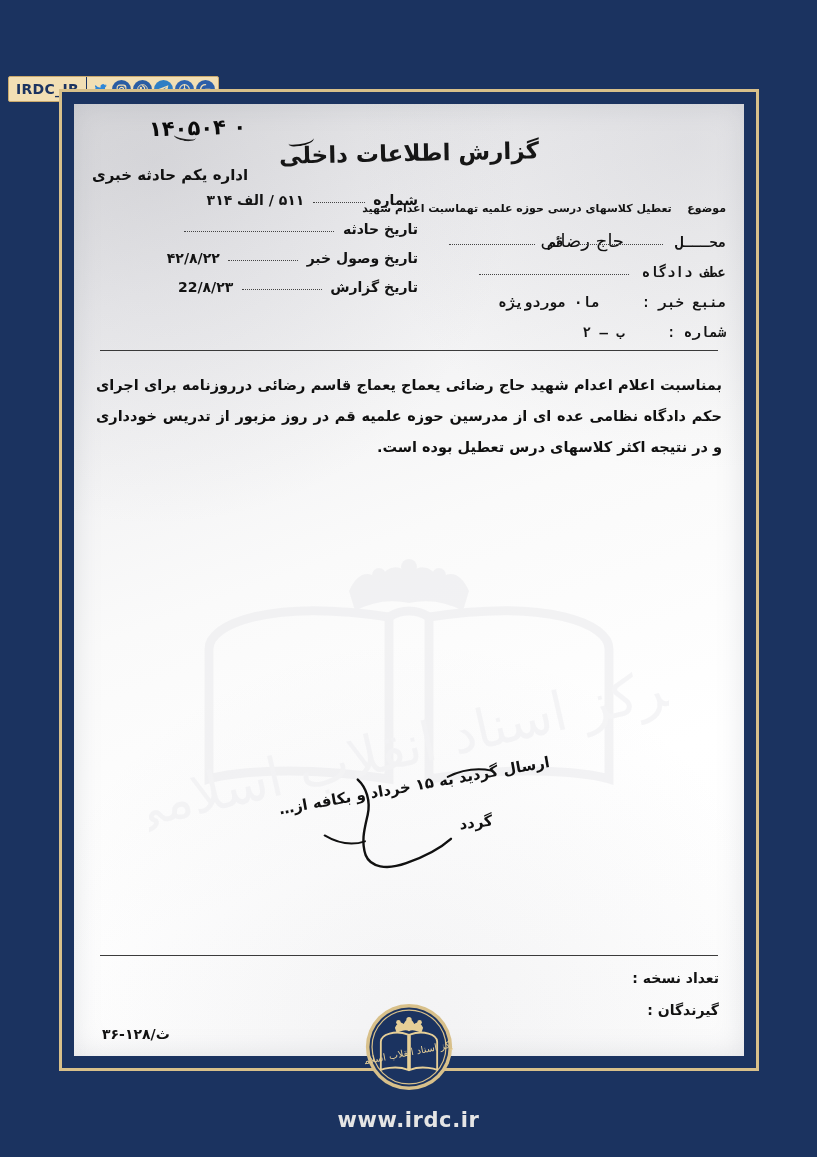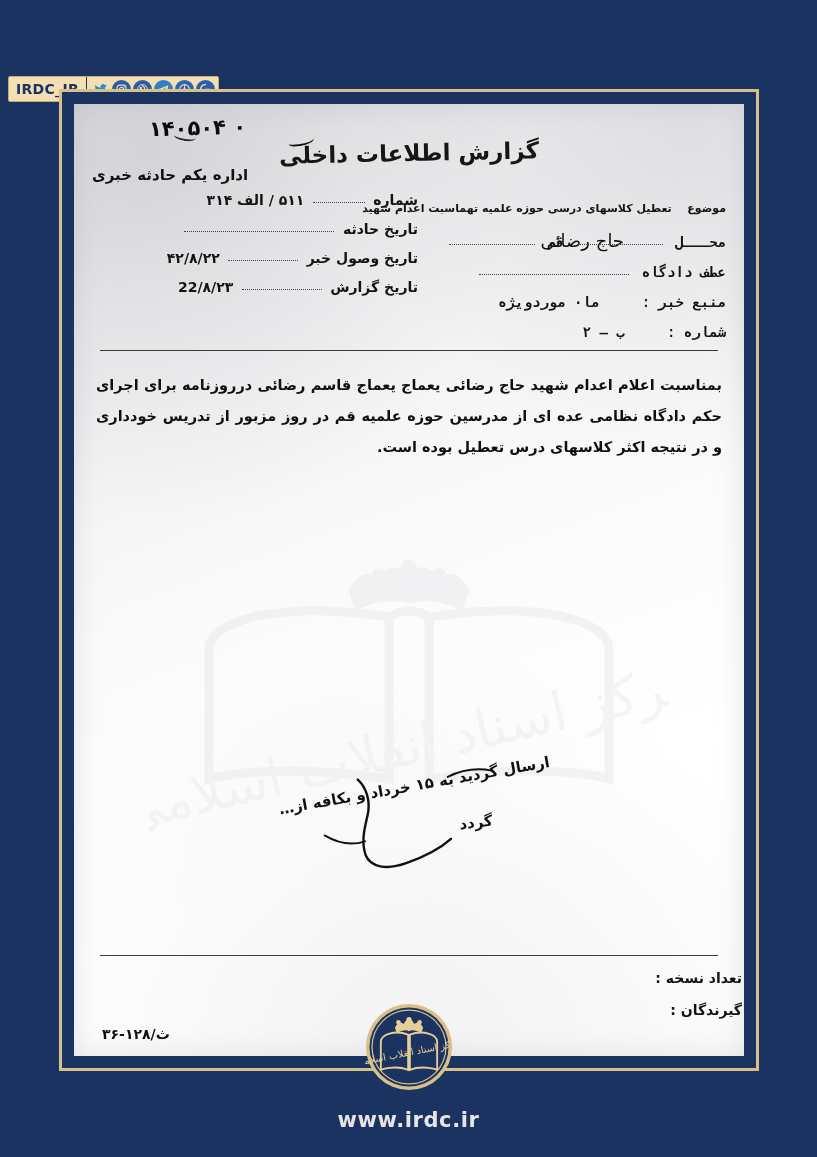--- a/index.html
+++ b/index.html
@@ -160,21 +160,21 @@
     font-weight:600; white-space:nowrap; transform:rotate(-7deg);
     letter-spacing:1px;
   }
   #sig-text2{
     position:absolute; right:62px; top:48px; font-size:15px; color:#111;
     font-weight:600; white-space:nowrap; transform:rotate(-4deg);
   }
 
   
   #foot-fields{
-    position:absolute; right:2px; top:866px; 
+    position:absolute; right:25px; top:866px; 
   }
   #foot-fields .fld{ font-size:14px; margin-bottom:16px; font-weight:600; }
 
   #archive-ref{
     position:absolute; left:28px; bottom:14px;
     font-size:14px; font-weight:700; color:#111; letter-spacing:1.2px;
     direction:ltr;
   }
 
   

